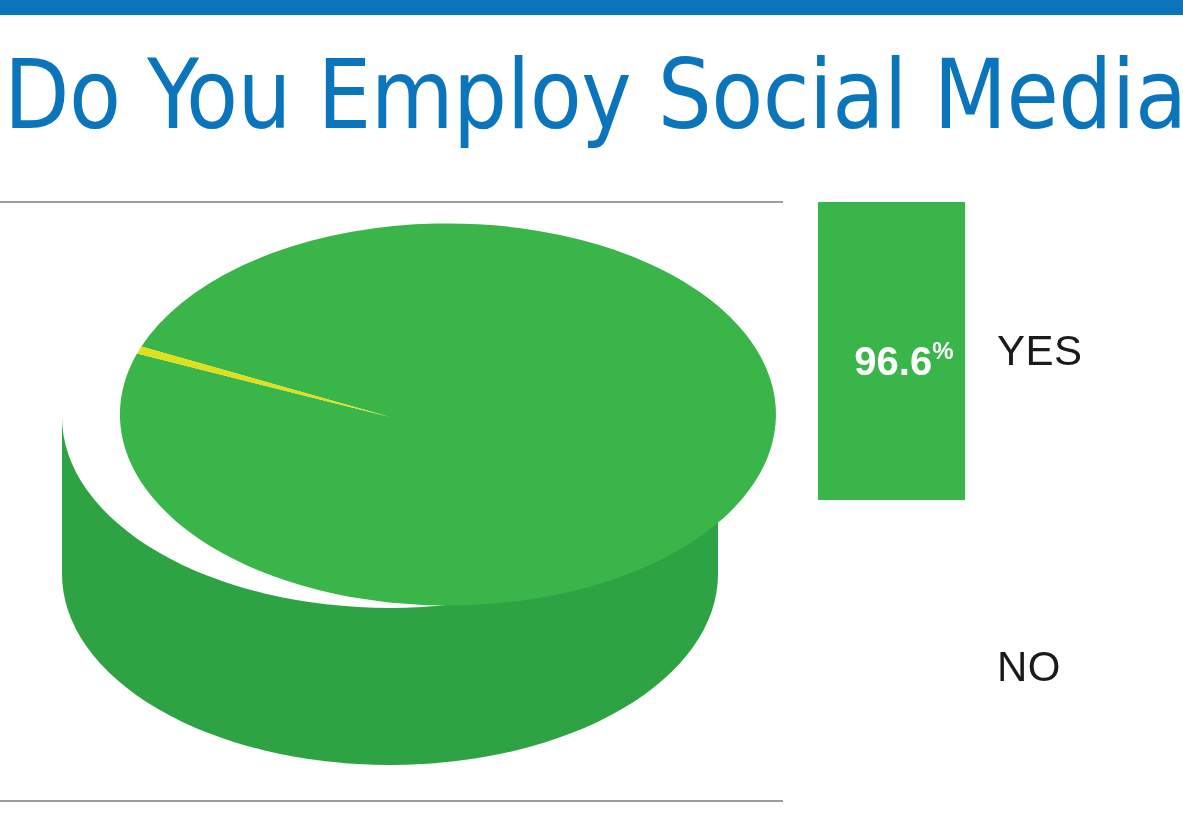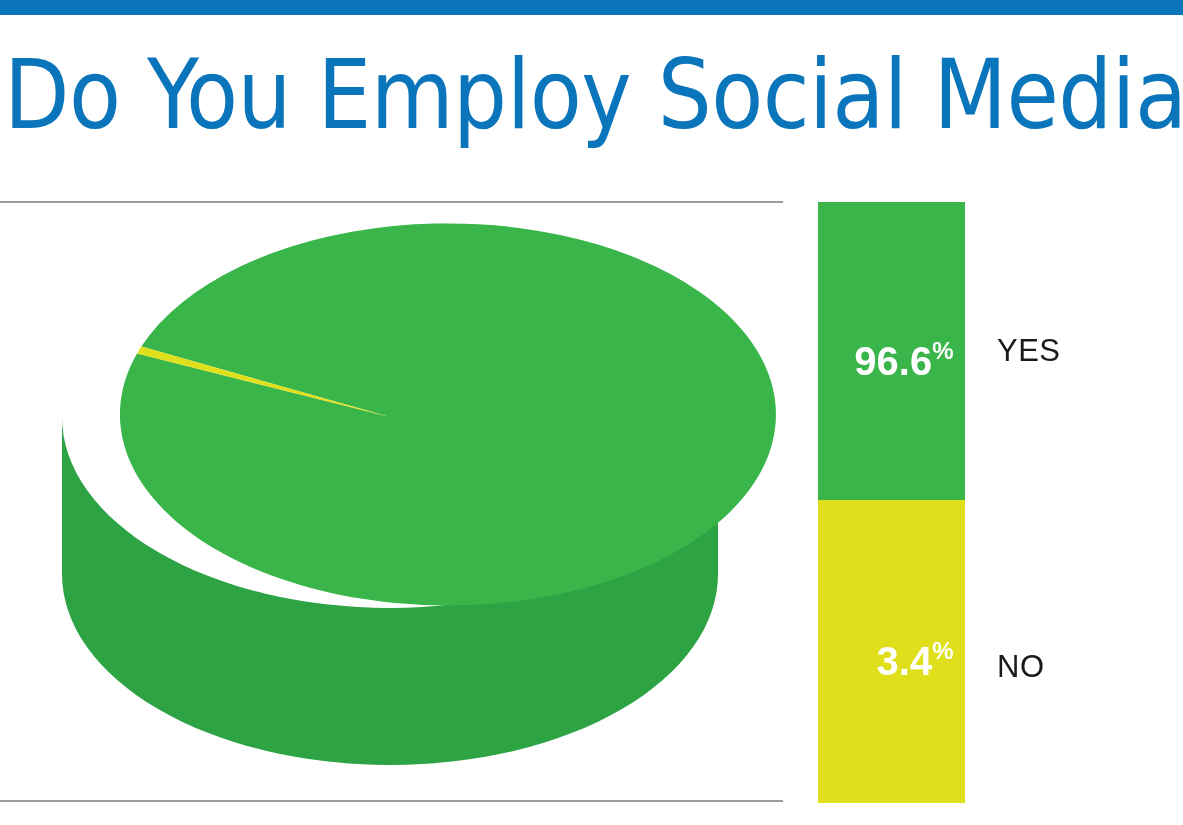--- a/index.html
+++ b/index.html
@@ -107,21 +107,21 @@
     font-weight: bold;
     letter-spacing: -0.5px;
   }
 
   
   .bar-label {
     position: absolute;
     left: 997px;
     color: #1a1a1a;
     font-family: "Liberation Sans", sans-serif;
-    font-size: 31px;
+    font-size: 42px;
     font-weight: 400;
     line-height: 34px;
     letter-spacing: 0.5px;
     white-space: nowrap;
   }
   #bar-label-yes { top: 334px; }
   #bar-label-no  { top: 638px; margin-top: 12px; }
 </style>
 </head>
 <body>
@@ -154,19 +154,16 @@
              L 97.0,148.6
              A 328,191 0 0 1 101.3,141.6
              Z" fill="#dfdf1c"></path>
   </svg>
 </div>
 
 <div id="bar-chart">
   <div class="bar-segment" id="bar-segment-yes">
     <div class="bar-value" id="bar-value-yes"><span>96.6</span><span class="pct">%</span></div>
   </div>
-  <div class="bar-segment" id="bar-segment-no">
-    <div class="bar-value" id="bar-value-no"><span>3.4</span><span class="pct">%</span></div>
-  </div>
 </div>
 
 <div class="bar-label" id="bar-label-yes">YES</div>
 <div class="bar-label" id="bar-label-no">NO</div>
 
 </body></html>

